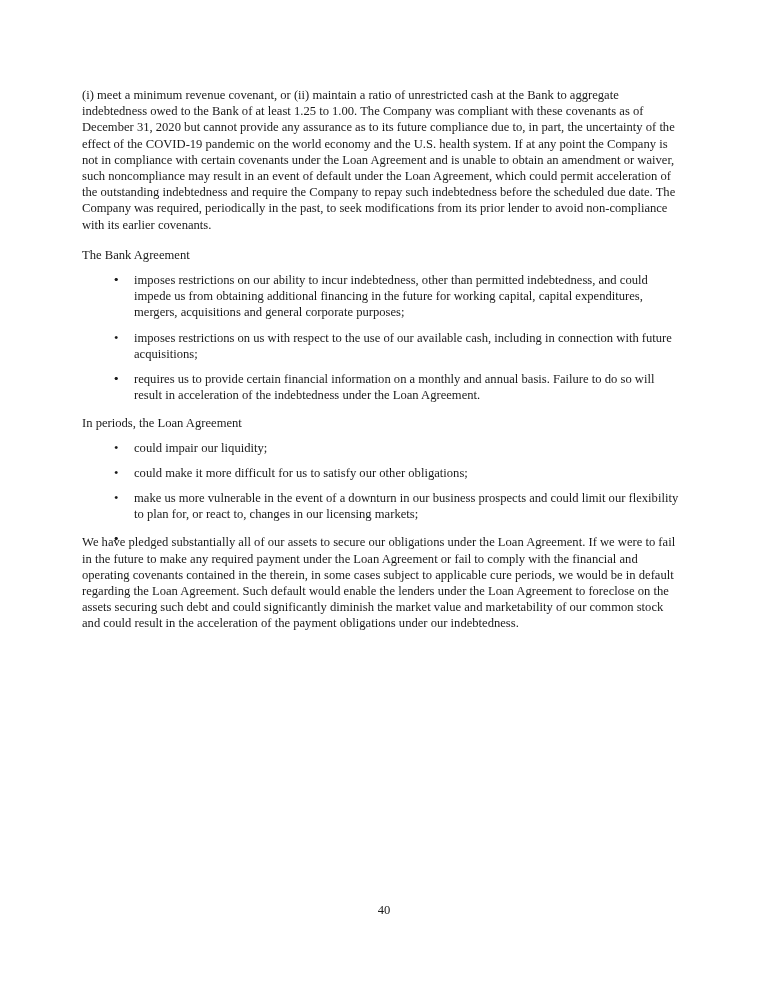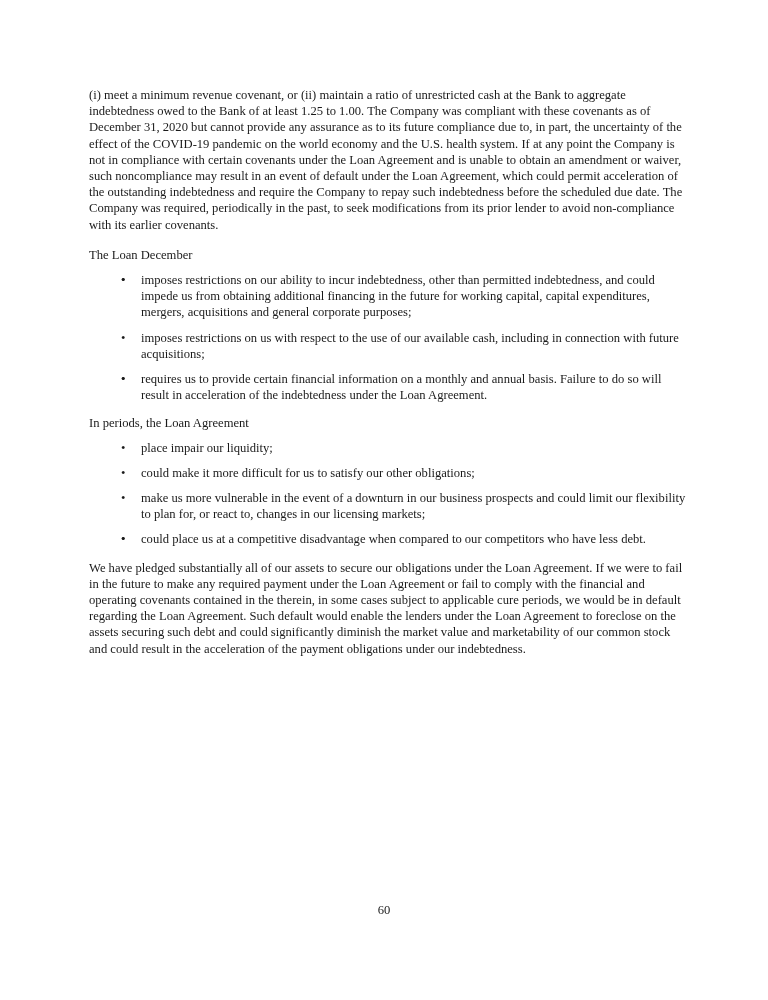--- a/index.html
+++ b/index.html
@@ -1,52 +1,52 @@
 <!DOCTYPE html>
 <html><head>
   <meta charset="utf-8">
   <style>
     html, body { margin: 0; padding: 0; background: #ffffff; }
     body { width: 768px; height: 1000px; position: relative; overflow: hidden; }
     .page {
-      position: absolute; left: 89px; top: 87px; width: 600px;
+      position: absolute; left: 82px; top: 87px; width: 600px;
       font-family: "Liberation Serif", serif; font-size: 12.6px; line-height: 16.2px;
       color: #1a1a1a;
     }
     p { margin: 0; }
     .para { margin-bottom: 14px; }
     .lead { margin-bottom: 8px; }
     ul { list-style: none; margin: 0 0 12px 0; padding: 0; }
     li { position: relative; padding-left: 52px; margin-bottom: 9px; }
     li .bullet { position: absolute; left: 32px; top: 0; }
     .pagenum {
       position: absolute; left: 0; width: 768px; top: 903px; text-align: center;
       font-family: "Liberation Serif", serif; font-size: 12.6px; color: #1a1a1a;
     }
   </style>
 </head>
 <body>
 
 <div class="page">
   <p class="para">(i) meet a minimum revenue covenant, or (ii) maintain a ratio of unrestricted cash at the Bank to aggregate indebtedness owed to the Bank of at least 1.25 to 1.00. The Company was compliant with these covenants as of December 31, 2020 but cannot provide any assurance as to its future compliance due to, in part, the uncertainty of the effect of the COVID-19 pandemic on the world economy and the U.S. health system. If at any point the Company is not in compliance with certain covenants under the Loan Agreement and is unable to obtain an amendment or waiver, such noncompliance may result in an event of default under the Loan Agreement, which could permit acceleration of the outstanding indebtedness and require the Company to repay such indebtedness before the scheduled due date. The Company was required, periodically in the past, to seek modifications from its prior lender to avoid non-compliance with its earlier covenants.</p>
 
-  <p class="lead">The Loan December</p>
+  <p class="lead">The Bank Agreement</p>
   <ul>
     <li><span class="bullet">•</span></li>
     <li><span class="bullet">•</span><span>imposes restrictions on our ability to incur indebtedness, other than permitted indebtedness, and could impede us from obtaining additional financing in the future for working capital, capital expenditures, mergers, acquisitions and general corporate purposes;</span></li>
     <li><span class="bullet">•</span><span>imposes restrictions on us with respect to the use of our available cash, including in connection with future acquisitions;</span></li>
     <li><span class="bullet">•</span></li>
     <li><span class="bullet">•</span><span>requires us to provide certain financial information on a monthly and annual basis. Failure to do so will result in acceleration of the indebtedness under the Loan Agreement.</span></li>
   </ul>
 
   <p class="lead">In periods, the Loan Agreement</p>
   <ul>
-    <li><span class="bullet">•</span><span>place impair our liquidity;</span></li>
+    <li><span class="bullet">•</span><span>could impair our liquidity;</span></li>
     <li><span class="bullet">•</span><span>could make it more difficult for us to satisfy our other obligations;</span></li>
     <li><span class="bullet">•</span><span>make us more vulnerable in the event of a downturn in our business prospects and could limit our flexibility to plan for, or react to, changes in our licensing markets;</span></li>
     <li><span class="bullet">•</span></li>
-    <li><span class="bullet">•</span><span>could place us at a competitive disadvantage when compared to our competitors who have less debt.</span></li>
+    <li><span class="bullet">•</span></li>
   </ul>
 
   <p class="para">We have pledged substantially all of our assets to secure our obligations under the Loan Agreement. If we were to fail in the future to make any required payment under the Loan Agreement or fail to comply with the financial and operating covenants contained in the therein, in some cases subject to applicable cure periods, we would be in default regarding the Loan Agreement. Such default would enable the lenders under the Loan Agreement to foreclose on the assets securing such debt and could significantly diminish the market value and marketability of our common stock and could result in the acceleration of the payment obligations under our indebtedness.</p>
 </div>
 
-<div class="pagenum">60</div>
+<div class="pagenum">40</div>
 
 </body></html>

